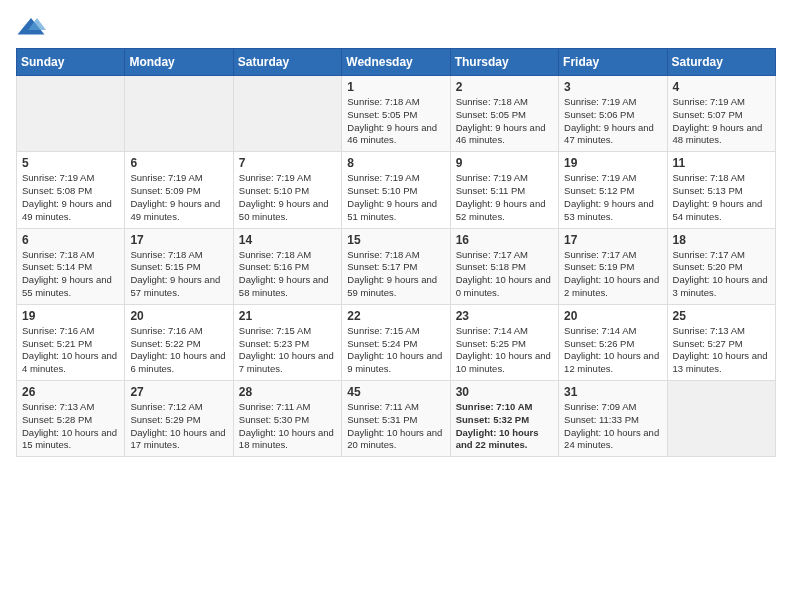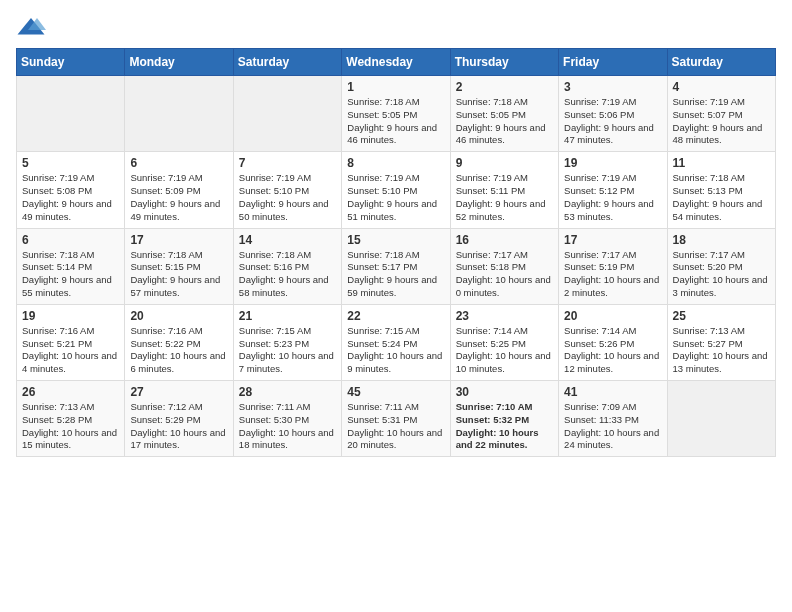--- a/index.html
+++ b/index.html
@@ -300,21 +300,21 @@
 Sunset: 5:31 PM
 Daylight: 10 hours and 20 minutes.</div>
         </td>
         <td>
           <span class="day-number">30</span>
           <div class="day-info" style="white-space: pre-line; font-weight: bold;">Sunrise: 7:10 AM
 Sunset: 5:32 PM
 Daylight: 10 hours and 22 minutes.</div>
         </td>
         <td>
-          <span class="day-number">41</span>
+          <span class="day-number">31</span>
           <div class="day-info" style="white-space: pre-line;">Sunrise: 7:09 AM
 Sunset: 11:33 PM
 Daylight: 10 hours and 24 minutes.</div>
         </td>
         <td class="empty-cell"></td>
       </tr>
     </tbody>
 </table>
 
 </body></html>

